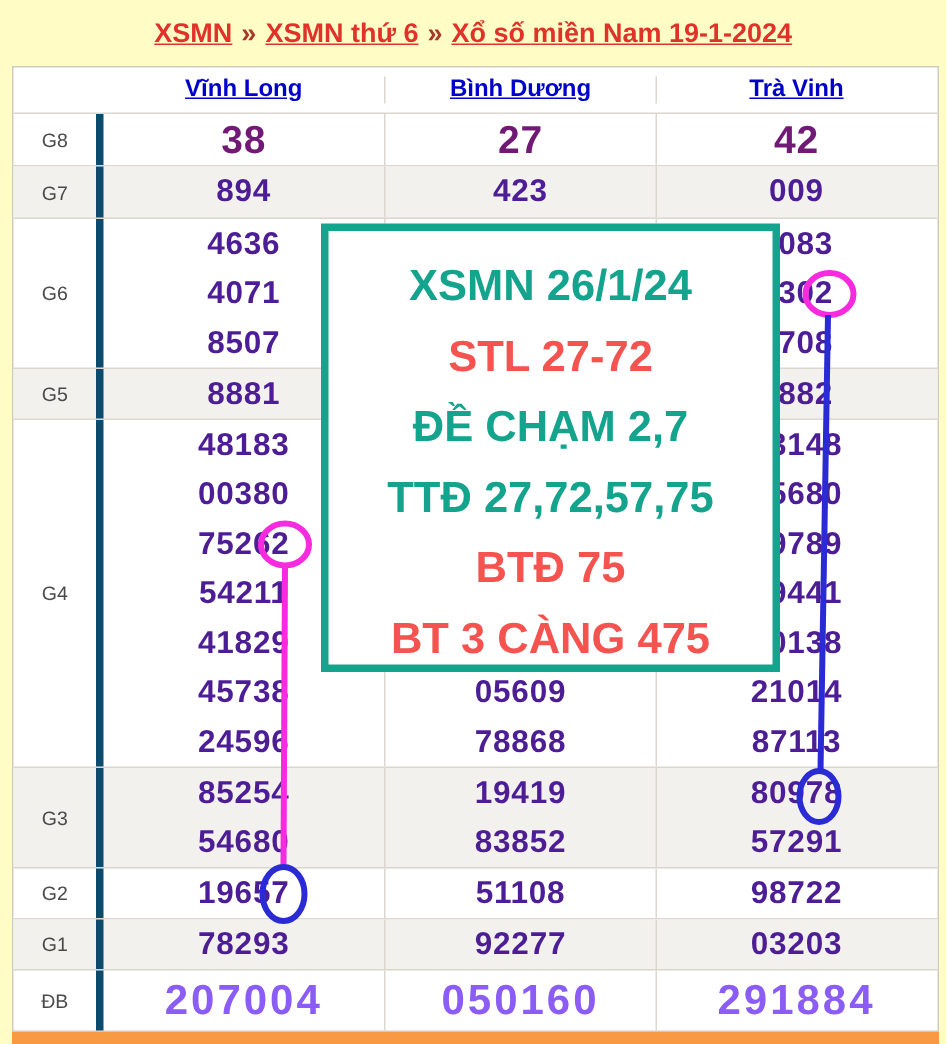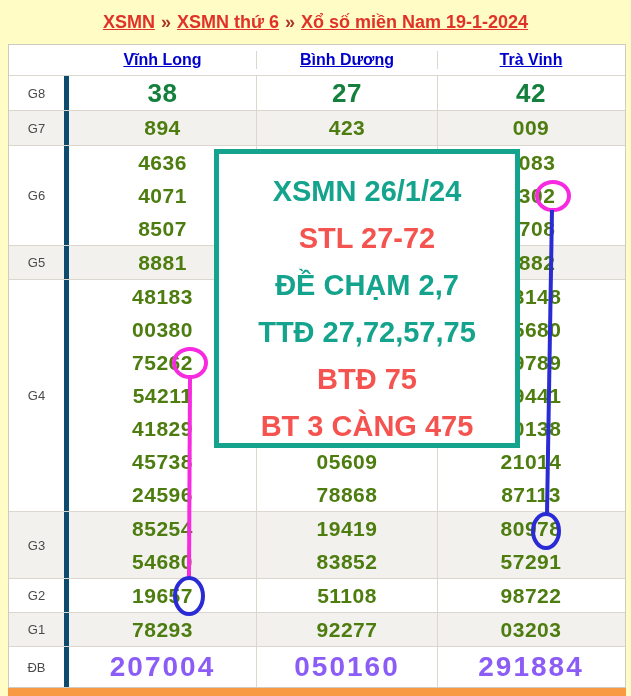--- a/index.html
+++ b/index.html
@@ -25,26 +25,26 @@
   .t-row{display:flex;border-bottom:1px solid #DBD7CF;}
   .t-row:last-child{border-bottom:none;}
   .t-row.gray{background:#F2F1ED;}
   .cell{box-sizing:border-box;display:flex;flex-direction:column;justify-content:center;}
   .cell-label{width:60px;border-right:5px solid #0c4a6e;align-items:center;
     color:#4A4A4A;font-size:13px;justify-content:center;display:flex;flex-direction:row;}
   .col-vl{width:188px;border-right:1px solid #DBD7CF;}
   .col-bd{width:181px;border-right:1px solid #DBD7CF;}
   .col-tv{width:186px;}
   .num-line{height:33px;line-height:33px;text-align:center;
-    font-size:21px;font-weight:bold;color:#4d7c0f;letter-spacing:.5px;}
+    font-size:21px;font-weight:bold;color:#4c1d95;letter-spacing:.5px;}
   .r-head{height:30px;align-items:center;}
   .r-head .cell{justify-content:center;align-items:center;}
   .col-head{color:#0000CC;font-weight:bold;font-size:16px;text-decoration:underline;cursor:pointer;}
   .r-g8 .num-line,.r-g7 .num-line{height:34px;line-height:34px;}
-  .r-g8 .num-line{font-size:26px;color:#15803d;}
+  .r-g8 .num-line{font-size:26px;color:#701a75;}
   .r-db .num-line{height:40px;line-height:40px;font-size:28px;color:#8b5cf6;letter-spacing:2px;}
   
   .annot{position:absolute;left:0;top:0;z-index:2;pointer-events:none;}
   
   .callout{
     position:absolute;left:214px;top:149px;width:306px;height:299px;
     box-sizing:border-box;background:#FFFFFF;border:5px solid #14A38C;
     z-index:3;text-align:center;padding-top:14px;
   }
   .callout .line{font-size:29px;font-weight:bold;line-height:47px;white-space:nowrap;}

